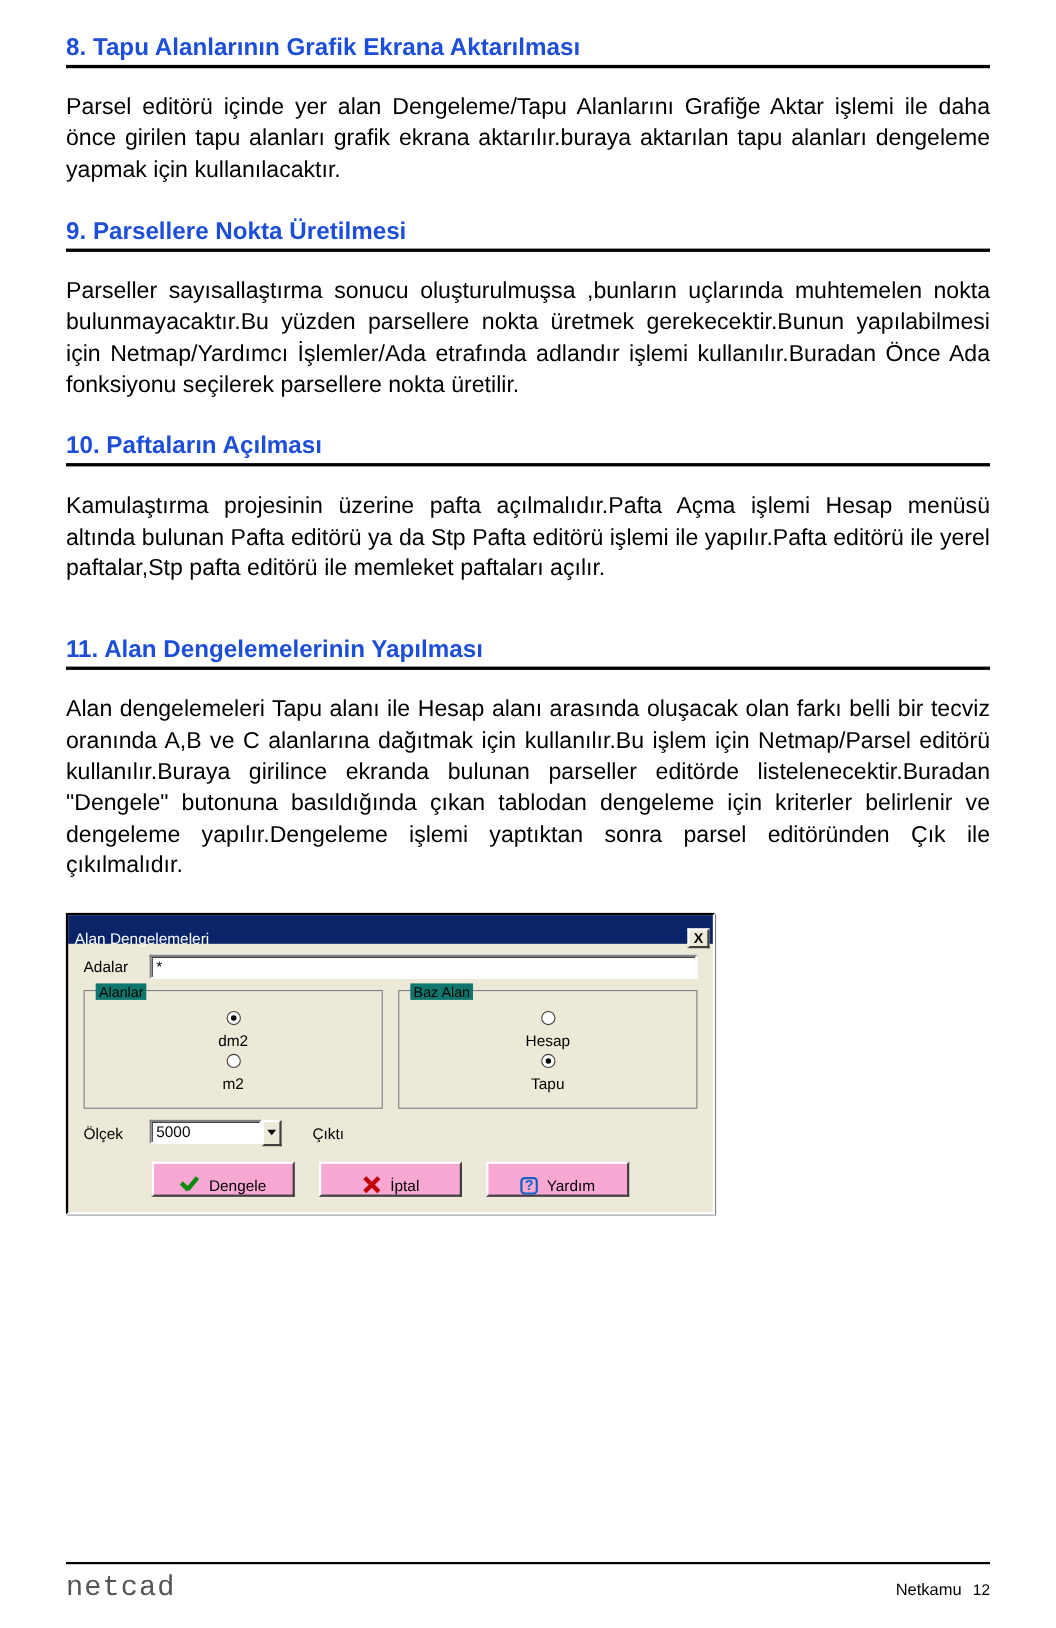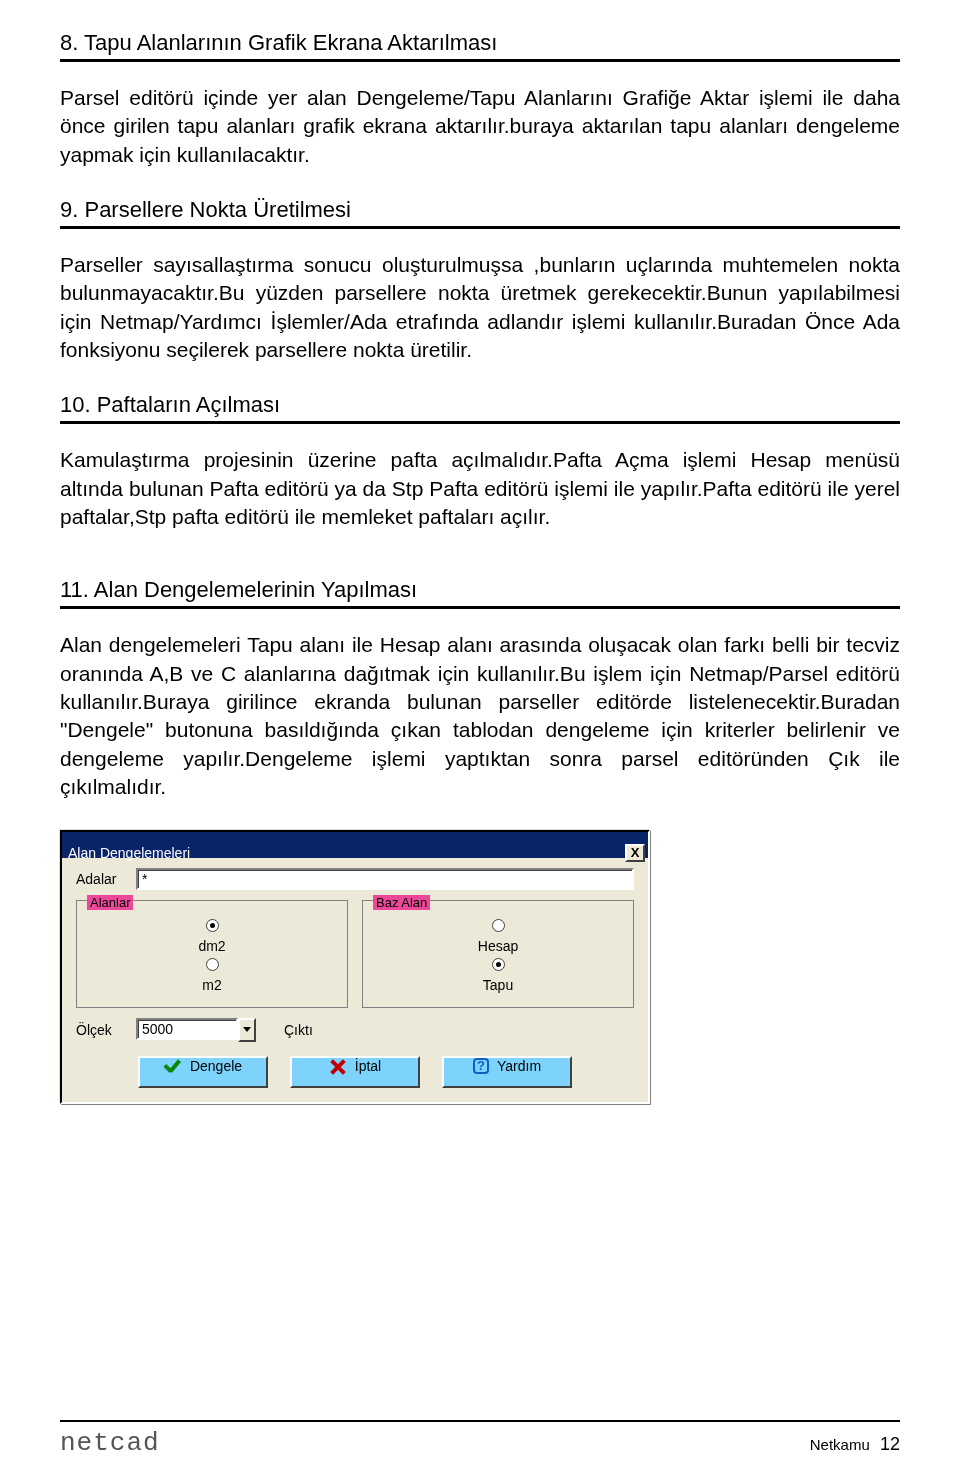--- a/index.html
+++ b/index.html
@@ -7,22 +7,22 @@
     width: 960px;
     height: 1480px;
     background: #fff;
     font-family: Verdana, Tahoma, Arial, sans-serif;
     color: #000;
     position: relative;
     padding: 30px 60px 0 60px;
   }
   .section-heading {
     font-size: 22px;
-    font-weight: normal;
-    color: #000000;
+    font-weight: bold;
+    color: #1d4ed8;
     margin-bottom: 3px;
   }
   .heading-rule {
     border: none;
     border-top: 3px solid #000;
     margin-bottom: 22px;
   }
   .para {
     font-size: 21px;
     line-height: 1.35;
@@ -99,21 +99,21 @@
   }
   .fset {
     border: 1px solid #808080;
     padding: 6px 10px 10px 10px;
     position: relative;
     flex: 1;
   }
   .fset-legend {
     position: relative;
     top: -14px;
-    background: #ec4899;
+    background: #0f766e;
     padding: 0 3px;
     font-size: 13px;
     display: inline-block;
   }
   .fset-inner { margin-top: -10px; }
   .radio-row {
     display: flex;
     align-items: center;
     gap: 6px;
     margin: 4px 0;
@@ -166,26 +166,26 @@
     border-top: 5px solid #000;
   }
   .btn-row {
     display: flex;
     justify-content: center;
     gap: 22px;
   }
   .btn {
     width: 130px;
     height: 32px;
-    background: #7dd3fc;
+    background: #f9a8d4;
     border: 2px solid #fff;
     border-right-color: #404040;
     border-bottom-color: #404040;
     display: flex;
-    align-items: flex-start;
+    align-items: flex-end;
     justify-content: center;
     gap: 8px;
     font-size: 14px;
   }
   .ico { width: 18px; height: 18px; position: relative; }
   .check-ico::before, .check-ico::after {
     content: ""; position: absolute; background: #0a8a0a;
   }
   .check-ico::before { width: 4px; height: 9px; transform: rotate(-45deg); left: 2px; top: 6px; }
   .check-ico::after { width: 4px; height: 14px; transform: rotate(40deg); left: 9px; top: 1px; }
@@ -216,21 +216,21 @@
     justify-content: space-between;
     align-items: baseline;
   }
   .logo {
     font-size: 26px;
     letter-spacing: 1px;
     color: #555;
     font-family: Liberation Mono, monospace;
   }
   .pageinfo { font-size: 15px; }
-  .pagenum { font-size: 18px; margin-left: 6px; margin-top: 16px; }
+  .pagenum { font-size: 14px; margin-left: 6px; margin-top: 16px; }
 </style>
 </head>
 <body>
 
 <div class="section-heading">8. Tapu Alanlarının Grafik Ekrana Aktarılması</div>
 <hr class="heading-rule">
 <p class="para">Parsel editörü içinde yer alan Dengeleme/Tapu Alanlarını Grafiğe Aktar işlemi ile daha önce girilen tapu alanları grafik ekrana aktarılır.buraya aktarılan tapu alanları dengeleme yapmak için kullanılacaktır.</p>
 
 <div class="section-heading">9. Parsellere Nokta Üretilmesi</div>
 <hr class="heading-rule">

